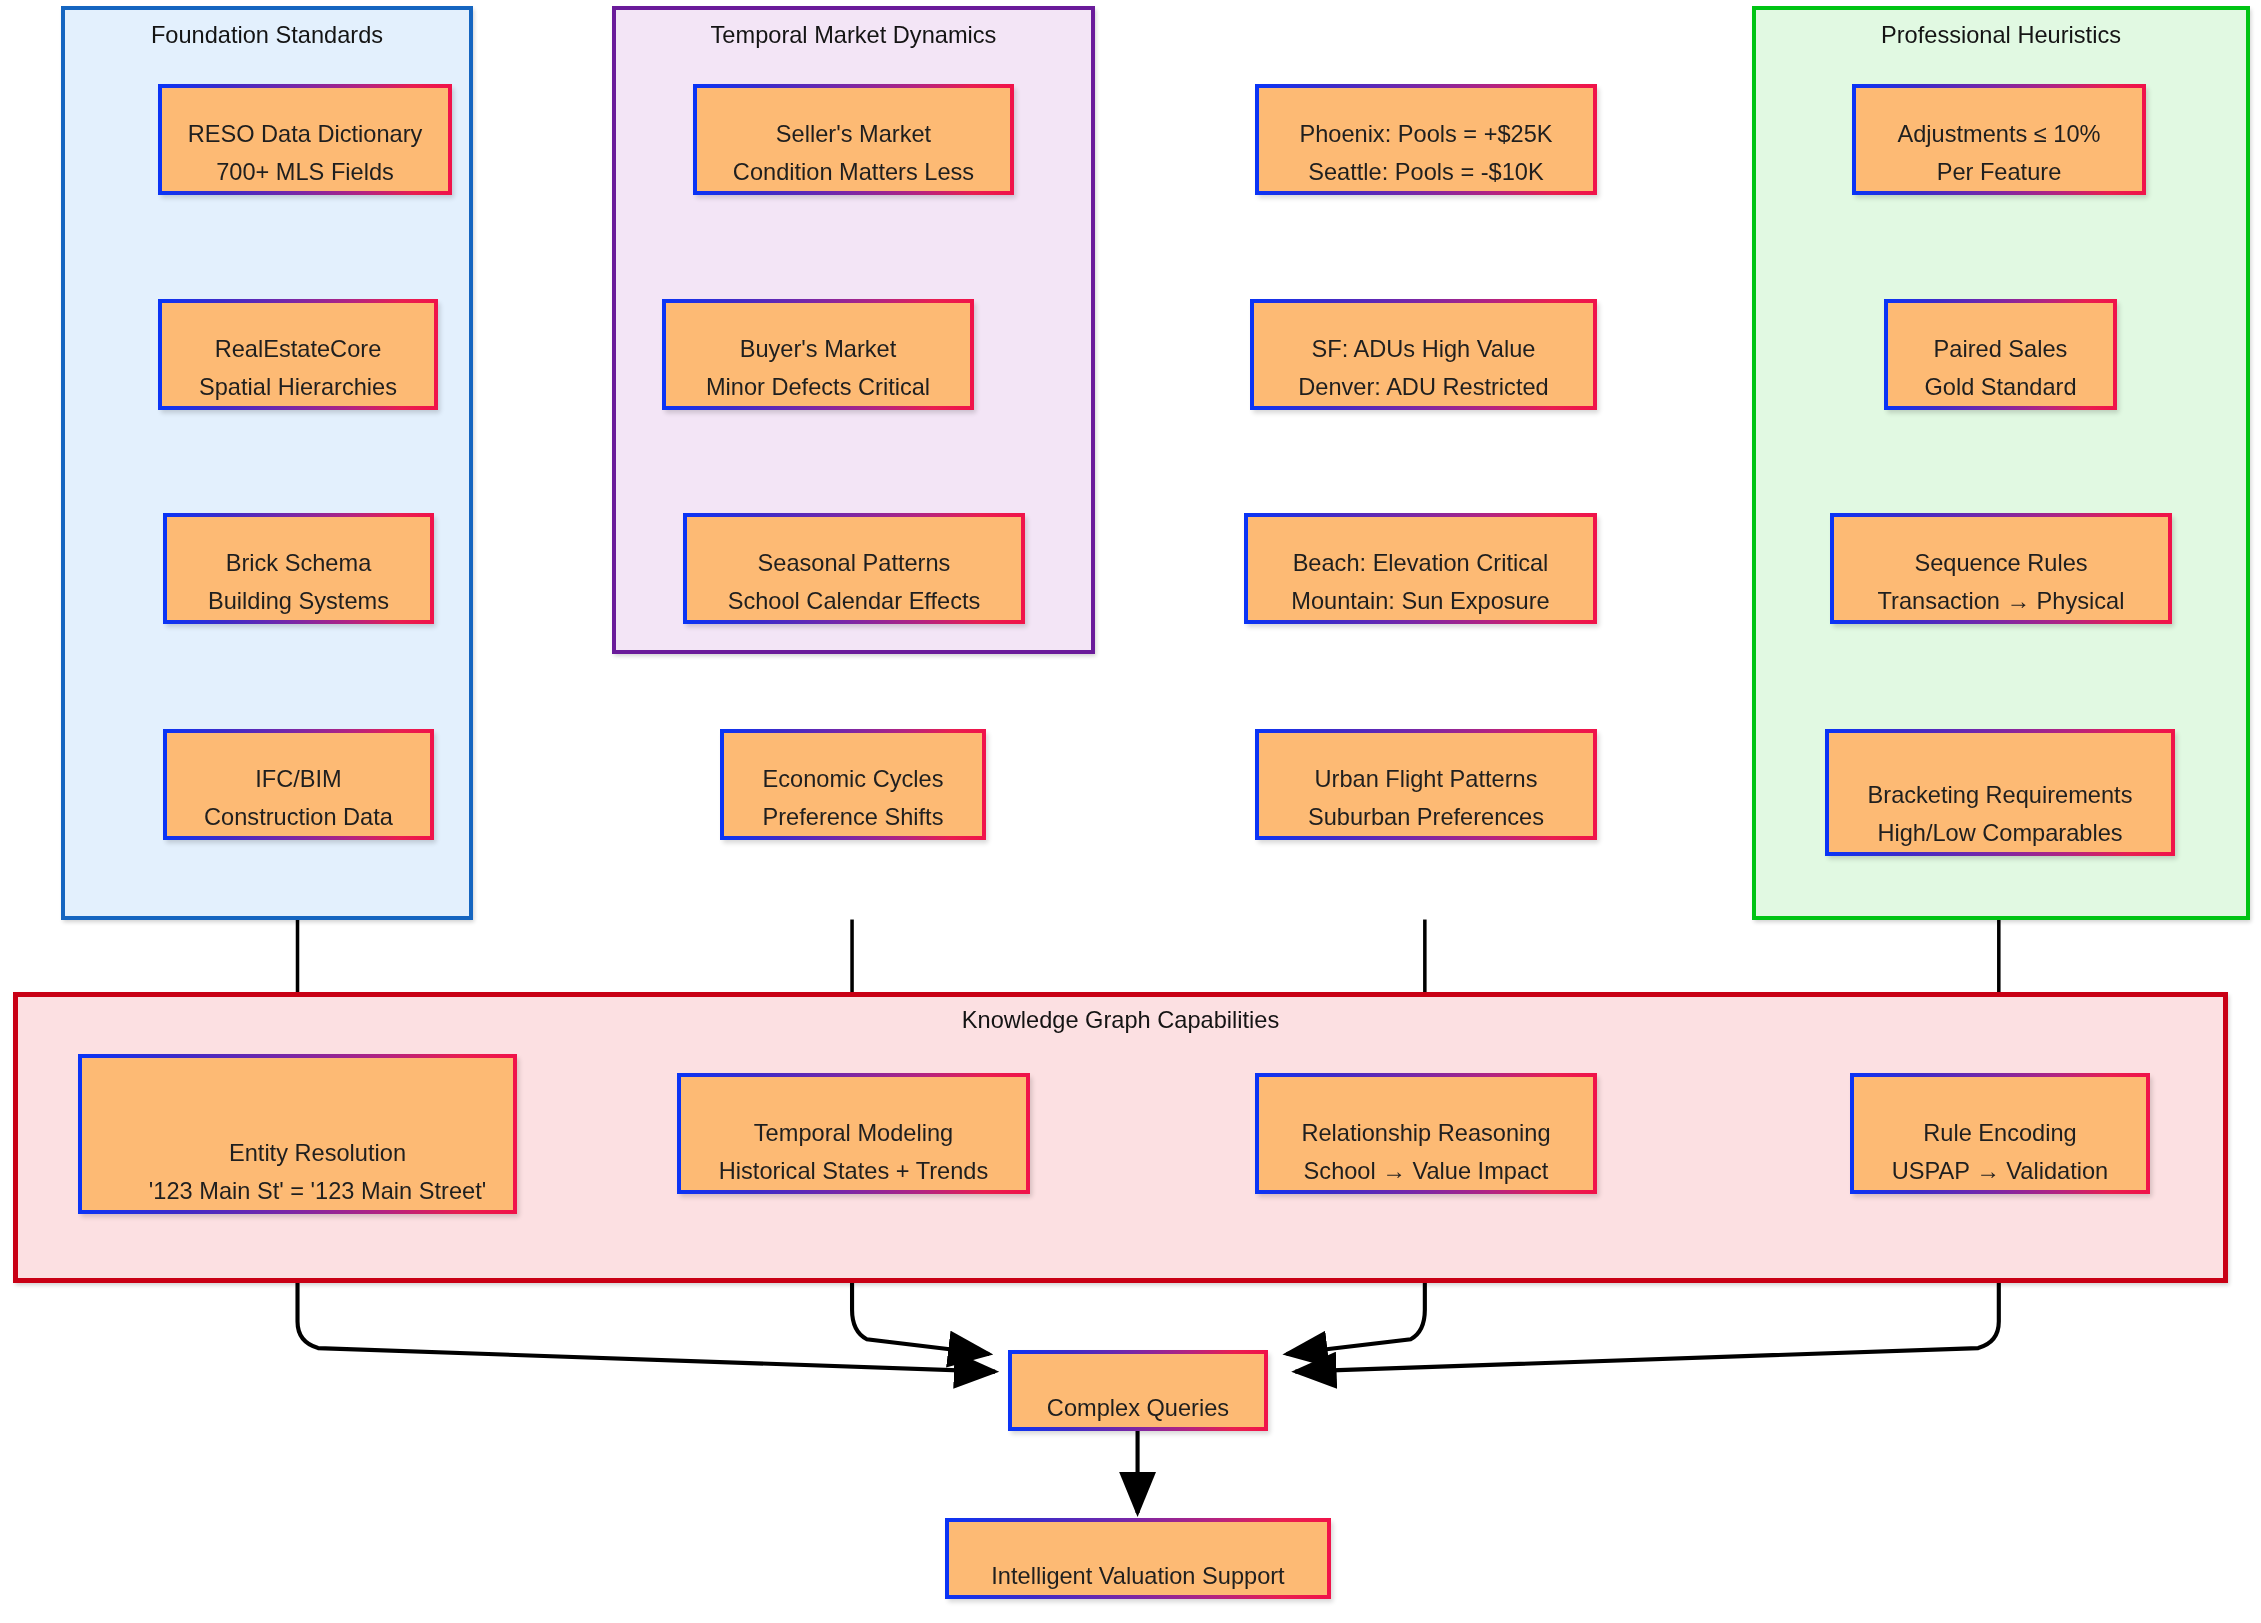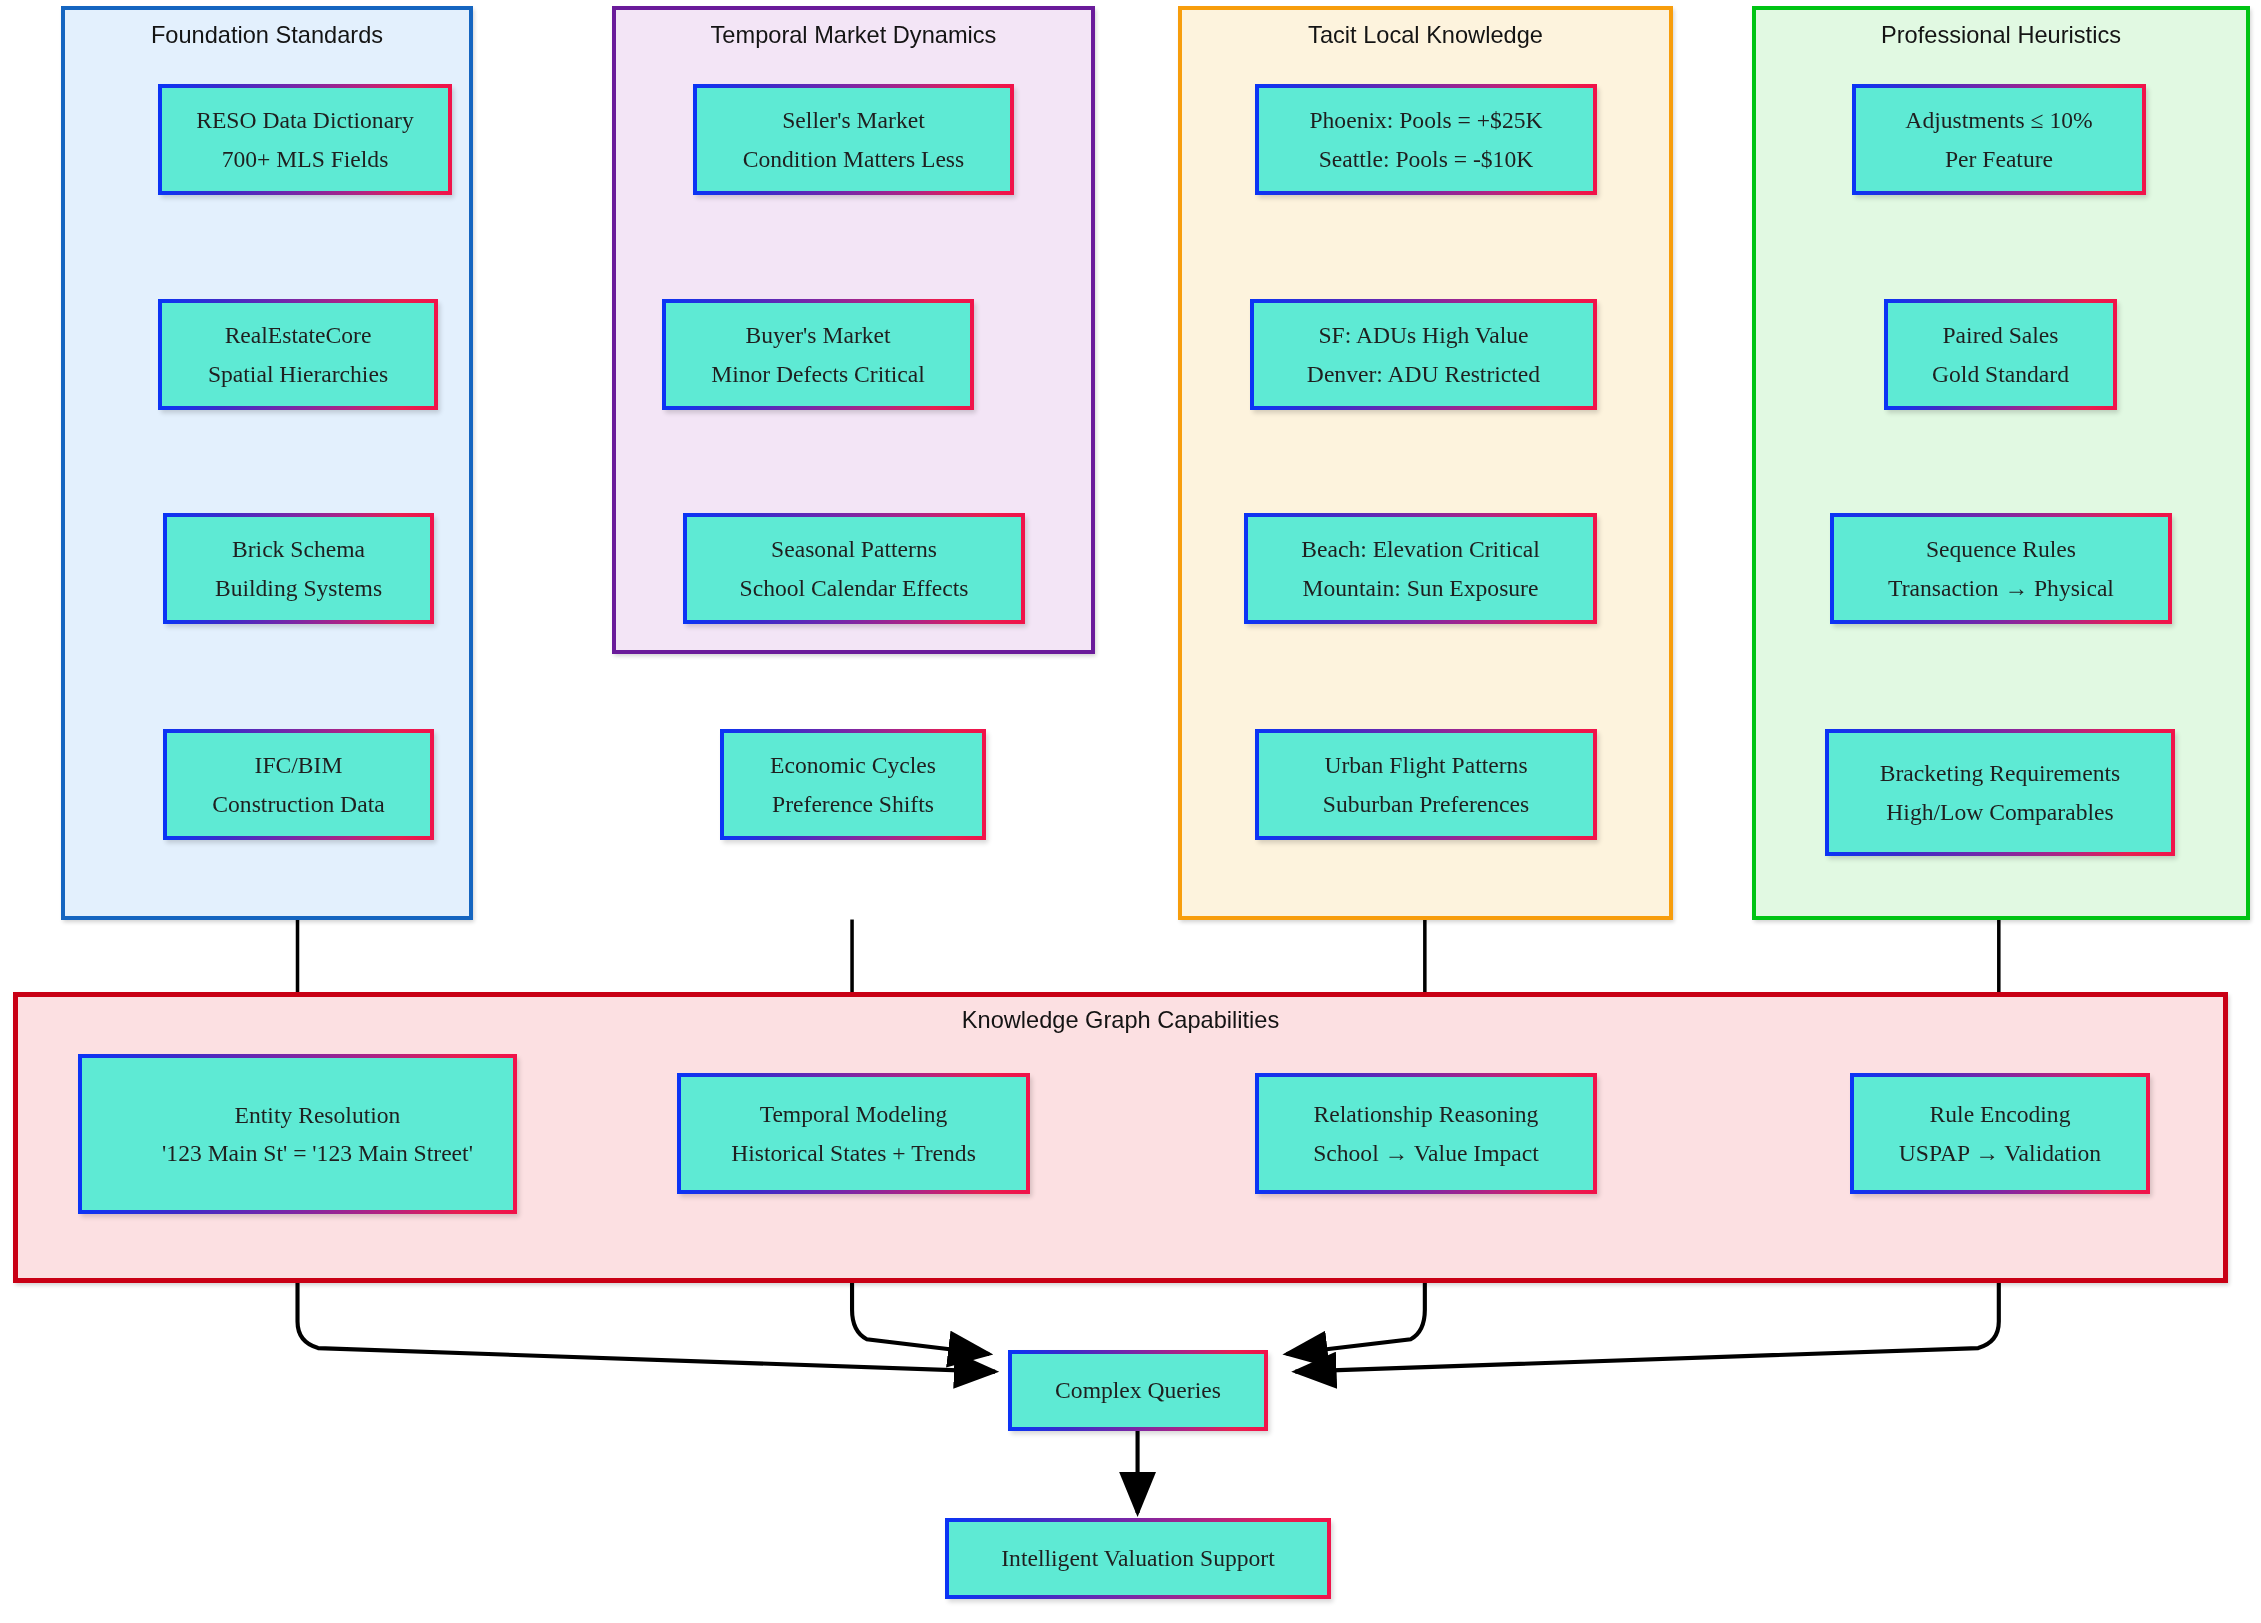--- a/index.html
+++ b/index.html
@@ -43,28 +43,27 @@
 
   .c-kg{
     left:13px; top:992px; width:2215px; height:291px;
     background:#fce0e2; border-color:#c90015; border-width:5.3px;
   }
 
   
   .node{
     position:absolute;
     box-sizing:border-box;
-    background:#5eead4;
+    background:#fdba74;
     border:4.1px solid transparent;
     border-image: linear-gradient(90deg,#0b34f5 0%,#3c2bc9 22%,#7a27a6 48%,#b32381 70%,#e81e50 88%,#f0134a 100%) 1;
     display:flex;
-    align-items:center;
+    align-items:flex-end;
     justify-content:center;
     box-shadow:2.9px 3.5px 4.7px rgba(0,0,0,.16);
-    font-family:Liberation Serif, serif;
   }
   .node-text{
     text-align:center;
     font-size:23.6px;
     line-height:1.62;
     color:#1f1f1f;
     padding:0 7px;
     white-space:pre-line;
   }
 </style>
@@ -131,23 +130,20 @@
   </div>
   <div class="node" style="left:683px;top:513px;width:342px;height:111px;">
     <span class="node-text">Seasonal Patterns
 School Calendar Effects</span>
   </div>
   <div class="node" style="left:720px;top:729px;width:266px;height:111px;">
     <span class="node-text">Economic Cycles
 Preference Shifts</span>
   </div>
 
-  <div class="cluster c-tacit">
-    <div class="cluster-title" style="top:13px;">Tacit Local Knowledge</div>
-  </div>
   <div class="node" style="left:1255px;top:84px;width:342px;height:111px;">
     <span class="node-text">Phoenix: Pools = +$25K
 Seattle: Pools = -$10K</span>
   </div>
   <div class="node" style="left:1250px;top:299px;width:347px;height:111px;">
     <span class="node-text">SF: ADUs High Value
 Denver: ADU Restricted</span>
   </div>
   <div class="node" style="left:1244px;top:513px;width:353px;height:111px;">
     <span class="node-text">Beach: Elevation Critical

